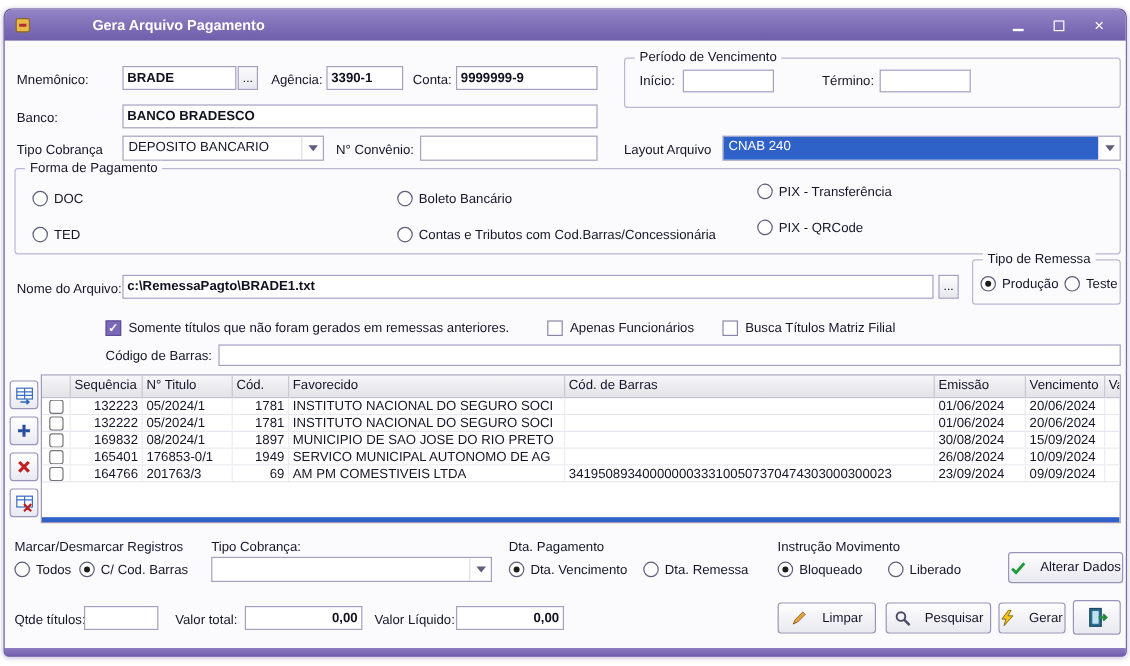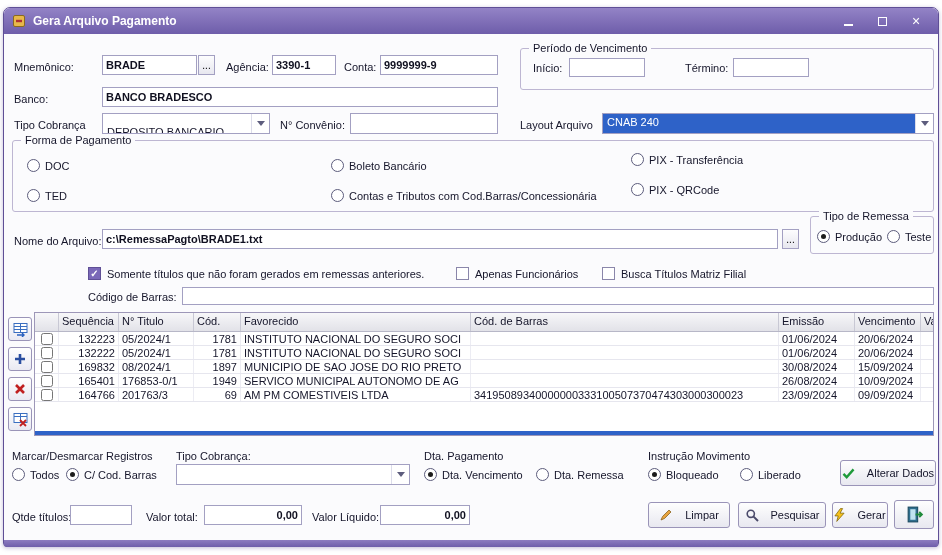--- a/index.html
+++ b/index.html
@@ -2,21 +2,21 @@
 <html><head>
 <meta charset="utf-8">
 <style>
   *{margin:0;padding:0;box-sizing:border-box;}
   html,body{width:942px;height:555px;background:#ffffff;overflow:hidden;
     font-family:"Liberation Sans",sans-serif;font-size:11px;color:#15152a;}
   .window{position:absolute;left:3px;top:7px;width:936px;height:540px;
     background:#fbfbfd;border:1px solid #5f4f96;border-radius:7px 7px 4px 4px;
     box-shadow:0 1px 4px rgba(80,60,140,.35);}
   .titlebar{height:26px;background:linear-gradient(#9383c6,#6e5daa);
-    border-radius:6px 6px 0 0;display:flex;align-items:center;padding:0 8px;color:#fff;}
+    border-radius:6px 6px 0 0;display:flex;align-items:center;padding:0 8px;color:#fff;gap:44px;}
   .title{font-weight:bold;font-size:12px;margin-left:7px;}
   .win-controls{margin-left:auto;display:flex;gap:6px;align-items:center;}
   .win-btn{width:28px;height:20px;display:flex;align-items:center;justify-content:center;
     color:#fff;font-size:14px;cursor:default;}
   .minbar{width:9px;height:2px;background:#fff;margin-top:7px;}
   .maxbox{width:9px;height:9px;border:1px solid #fff;}
   .content{position:relative;height:506px;background:#fbfbfd;}
   .bottom-strip{height:7px;background:linear-gradient(#8d7cc0,#6e5daa);border-radius:0 0 3px 3px;}
   .label{position:absolute;white-space:nowrap;color:#15152a;}
   .tinput{position:absolute;height:20px;border:1px solid #a3a0c2;background:#fff;
@@ -30,21 +30,21 @@
   .radio{position:absolute;display:inline-flex;align-items:center;gap:5px;white-space:nowrap;cursor:default;}
   .rdot{width:13px;height:13px;border:1px solid #5c5c7c;border-radius:50%;background:#fff;position:relative;flex:none;}
   .radio.sel .rdot::after{content:"";position:absolute;left:3px;top:3px;width:5px;height:5px;border-radius:50%;background:#1c1c1c;}
   .checkbox{position:absolute;display:inline-flex;align-items:center;gap:6px;white-space:nowrap;cursor:default;}
   .cbox{width:13px;height:13px;border:1px solid #8a86aa;background:#fff;flex:none;
     display:flex;align-items:center;justify-content:center;}
   .checkbox.checked .cbox{background:#7a68b8;border-color:#5f4f96;}
   .checkbox.checked .cbox::after{content:"\2713";color:#fff;font-size:10px;font-weight:bold;}
   .combo{position:absolute;height:21px;border:1px solid #a3a0c2;background:#fff;
     display:flex;align-items:stretch;cursor:default;}
-  .combo .ctext{flex:1;padding:0 4px;line-height:19px;overflow:hidden;white-space:nowrap;margin-top:9px;}
+  .combo .ctext{flex:1;padding:0 4px;line-height:19px;overflow:hidden;white-space:nowrap;}
   .combo .carrow{width:18px;display:flex;align-items:center;justify-content:center;border-left:1px solid #dcdcea;}
   .combo .carrow i{width:0;height:0;border-left:4px solid transparent;border-right:4px solid transparent;border-top:5px solid #5d5d7d;}
   .combo.selected .ctext{background:#2e62c8;color:#fff;margin:0;line-height:17px;}
   .btn{position:absolute;display:flex;align-items:center;justify-content:center;gap:12px;
     background:linear-gradient(#fefefe,#e8e8f0);border:1px solid #9a94b8;border-radius:3px;
     font-family:inherit;font-size:11px;color:#15152a;cursor:default;}
   .tool-btn{position:absolute;left:4px;width:24px;height:24px;
     background:linear-gradient(#ffffff,#e9e9f2);border:1px solid #9a94b8;border-radius:3px;
     display:flex;align-items:center;justify-content:center;cursor:default;}
   .grid{position:absolute;left:30px;top:278px;width:900px;height:124px;

